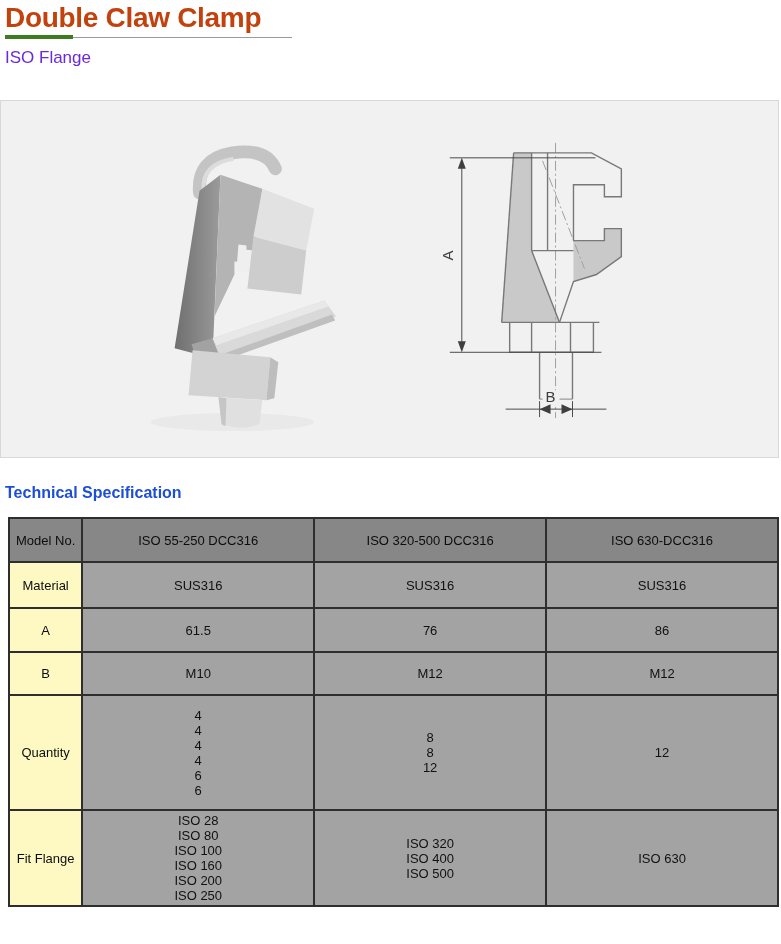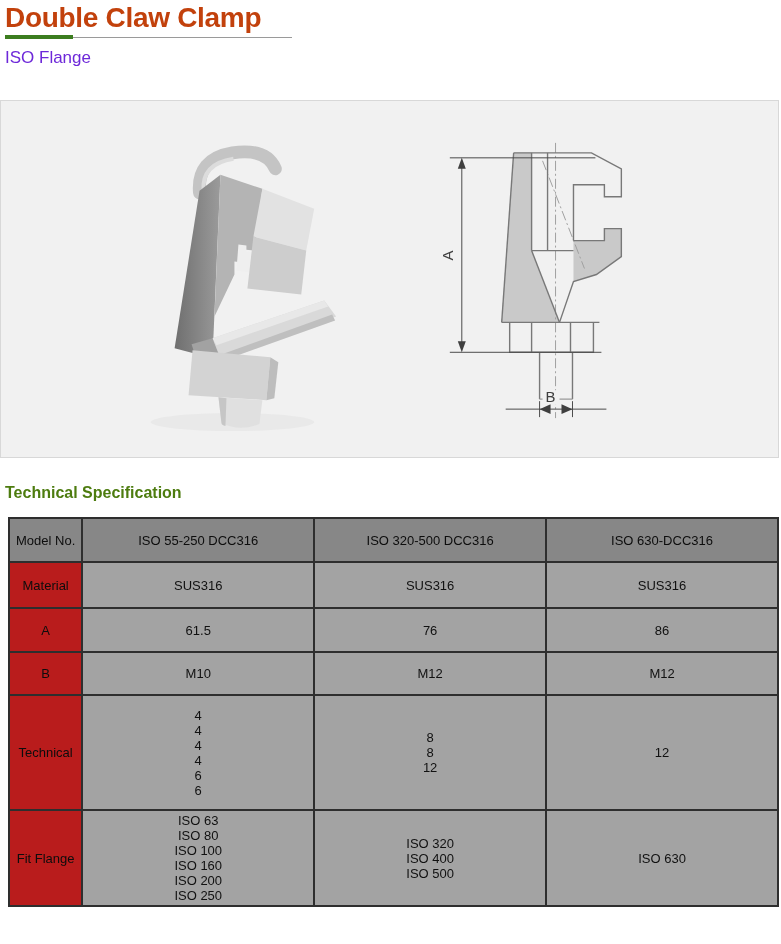--- a/index.html
+++ b/index.html
@@ -28,37 +28,37 @@
     width:779px; height:358px;
     background:#f1f1f1;
     border:1px solid #d8d8d8;
     box-sizing:border-box;
   }
   .figure-panel svg { display:block; }
 
   .section-heading {
     position:absolute; left:5px; top:484px;
     font-size:16px; font-weight:bold;
-    color:#4d7c0f;
+    color:#1d4ed8;
   }
 
   table.spec-table {
     position:absolute; left:8px; top:517px;
     width:771px;
     border-collapse:collapse;
     table-layout:fixed;
     font-size:13px; color:#111111;
   }
   .spec-table td {
     border:2px solid #2e2e2e;
     text-align:center; vertical-align:middle;
     padding:2px;
     background:#a3a3a3;
   }
-  .spec-table td.rowhead { background:#b91c1c; color:#0d0d0d; }
+  .spec-table td.rowhead { background:#fef9c3; color:#0d0d0d; }
   .spec-table tr.header-row td { background:#878787; color:#0d0d0d; }
   .spec-table .multiline { white-space:pre-line; line-height:15px; }
   .col-label { width:73px; }
   .col-data  { width:231px; }
 </style>
 </head>
 <body>
 
 <div class="page">
 
@@ -182,35 +182,35 @@
         <td>76</td>
         <td>86</td>
       </tr>
       <tr style="height:43px;">
         <td class="rowhead">B</td>
         <td>M10</td>
         <td>M12</td>
         <td>M12</td>
       </tr>
       <tr style="height:115px;">
-        <td class="rowhead">Technical</td>
+        <td class="rowhead">Quantity</td>
         <td class="multiline">4
 4
 4
 4
 6
 6</td>
         <td class="multiline">8
 8
 12</td>
         <td class="multiline">12</td>
       </tr>
       <tr style="height:89px;">
         <td class="rowhead">Fit Flange</td>
-        <td class="multiline">ISO 63
+        <td class="multiline">ISO 28
 ISO 80
 ISO 100
 ISO 160
 ISO 200
 ISO 250</td>
         <td class="multiline">ISO 320
 ISO 400
 ISO 500</td>
         <td class="multiline">ISO 630</td>
       </tr>

